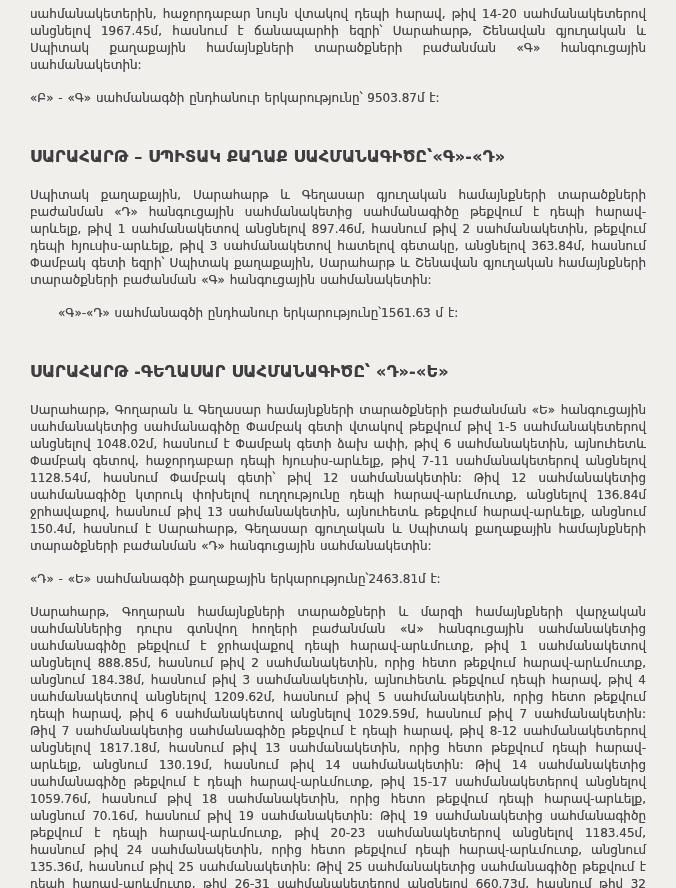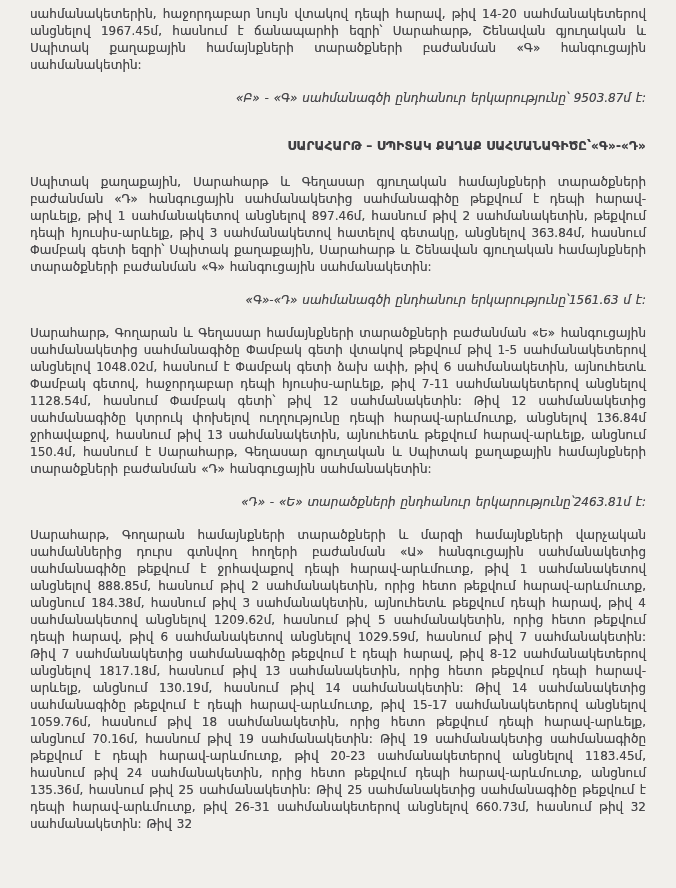--- a/index.html
+++ b/index.html
@@ -18,43 +18,43 @@
     text-shadow: 0 0 0.5px rgba(70,70,75,0.65);
   }
   .para {
     font-size: 12px;
     line-height: 17px;
     text-align: justify;
     word-spacing: 1px;
     margin-bottom: 16px;
   }
   .note {
-    text-align: right;
-    font-style: italic;
+    text-align: left;
   }
   .note.indent {
     text-indent: 28px;
   }
   .heading {
-    font-size: 12px;
+    font-size: 16px;
     font-weight: bold;
-    text-align: right;
+    text-align: left;
     letter-spacing: 0.2px;
-    margin: 32px 0 21px 0;
+    margin: 40px 0 21px 0;
     color: #3e3e41;
   }
 </style>
 </head>
 <body>
 
 <div class="page">
   <p class="para">սահմանակետերին, հաջորդաբար նույն վտակով դեպի հարավ, թիվ 14-20 սահմանակետերով անցնելով 1967.45մ, հասնում է ճանապարհի եզրի՝ Սարահարթ, Շենավան գյուղական և Սպիտակ քաղաքային համայնքների տարածքների բաժանման «Գ» հանգուցային սահմանակետին:</p>
   <p class="para note">«Բ» - «Գ» սահմանագծի ընդհանուր երկարությունը՝ 9503.87մ է:</p>
 
   <h2 class="heading">ՍԱՐԱՀԱՐԹ – ՍՊԻՏԱԿ ՔԱՂԱՔ ՍԱՀՄԱՆԱԳԻԾԸ՝«Գ»-«Դ»</h2>
   <p class="para">Սպիտակ քաղաքային, Սարահարթ և Գեղասար գյուղական համայնքների տարածքների բաժանման «Դ» հանգուցային սահմանակետից սահմանագիծը թեքվում է դեպի հարավ-արևելք, թիվ 1 սահմանակետով անցնելով 897.46մ, հասնում թիվ 2 սահմանակետին, թեքվում դեպի հյուսիս-արևելք, թիվ 3 սահմանակետով հատելով գետակը, անցնելով 363.84մ, հասնում Փամբակ գետի եզրի՝ Սպիտակ քաղաքային, Սարահարթ և Շենավան գյուղական համայնքների տարածքների բաժանման «Գ» հանգուցային սահմանակետին:</p>
   <p class="para note indent">«Գ»-«Դ» սահմանագծի ընդհանուր երկարությունը՝1561.63 մ է:</p>
 
+  <h2 class="heading">ՍԱՐԱՀԱՐԹ -ԳԵՂԱՍԱՐ ՍԱՀՄԱՆԱԳԻԾԸ՝ «Դ»-«Ե»</h2>
   <p class="para">Սարահարթ, Գողարան և Գեղասար համայնքների տարածքների բաժանման «Ե» հանգուցային սահմանակետից սահմանագիծը Փամբակ գետի վտակով թեքվում թիվ 1-5 սահմանակետերով անցնելով 1048.02մ, հասնում է Փամբակ գետի ձախ ափի, թիվ 6 սահմանակետին, այնուհետև Փամբակ գետով, հաջորդաբար դեպի հյուսիս-արևելք, թիվ 7-11 սահմանակետերով անցնելով 1128.54մ, հասնում Փամբակ գետի՝ թիվ 12 սահմանակետին: Թիվ 12 սահմանակետից սահմանագիծը կտրուկ փոխելով ուղղությունը դեպի հարավ-արևմուտք, անցնելով 136.84մ ջրհավաքով, հասնում թիվ 13 սահմանակետին, այնուհետև թեքվում հարավ-արևելք, անցնում 150.4մ, հասնում է Սարահարթ, Գեղասար գյուղական և Սպիտակ քաղաքային համայնքների տարածքների բաժանման «Դ» հանգուցային սահմանակետին:</p>
-  <p class="para note">«Դ» - «Ե» տարածքների ընդհանուր երկարությունը՝2463.81մ է:</p>
+  <p class="para note">«Դ» - «Ե» սահմանագծի քաղաքային երկարությունը՝2463.81մ է:</p>
 
   <p class="para">Սարահարթ, Գողարան համայնքների տարածքների և մարզի համայնքների վարչական սահմաններից դուրս գտնվող հողերի բաժանման «Ա» հանգուցային սահմանակետից սահմանագիծը թեքվում է ջրհավաքով դեպի հարավ-արևմուտք, թիվ 1 սահմանակետով անցնելով 888.85մ, հասնում թիվ 2 սահմանակետին, որից հետո թեքվում հարավ-արևմուտք, անցնում 184.38մ, հասնում թիվ 3 սահմանակետին, այնուհետև թեքվում դեպի հարավ, թիվ 4 սահմանակետով անցնելով 1209.62մ, հասնում թիվ 5 սահմանակետին, որից հետո թեքվում դեպի հարավ, թիվ 6 սահմանակետով անցնելով 1029.59մ, հասնում թիվ 7 սահմանակետին: Թիվ 7 սահմանակետից սահմանագիծը թեքվում է դեպի հարավ, թիվ 8-12 սահմանակետերով անցնելով 1817.18մ, հասնում թիվ 13 սահմանակետին, որից հետո թեքվում դեպի հարավ-արևելք, անցնում 130.19մ, հասնում թիվ 14 սահմանակետին: Թիվ 14 սահմանակետից սահմանագիծը թեքվում է դեպի հարավ-արևմուտք, թիվ 15-17 սահմանակետերով անցնելով 1059.76մ, հասնում թիվ 18 սահմանակետին, որից հետո թեքվում դեպի հարավ-արևելք, անցնում 70.16մ, հասնում թիվ 19 սահմանակետին: Թիվ 19 սահմանակետից սահմանագիծը թեքվում է դեպի հարավ-արևմուտք, թիվ 20-23 սահմանակետերով անցնելով 1183.45մ, հասնում թիվ 24 սահմանակետին, որից հետո թեքվում դեպի հարավ-արևմուտք, անցնում 135.36մ, հասնում թիվ 25 սահմանակետին: Թիվ 25 սահմանակետից սահմանագիծը թեքվում է դեպի հարավ-արևմուտք, թիվ 26-31 սահմանակետերով անցնելով 660.73մ, հասնում թիվ 32 սահմանակետին: Թիվ 32</p>
 </div>
 
 </body></html>

